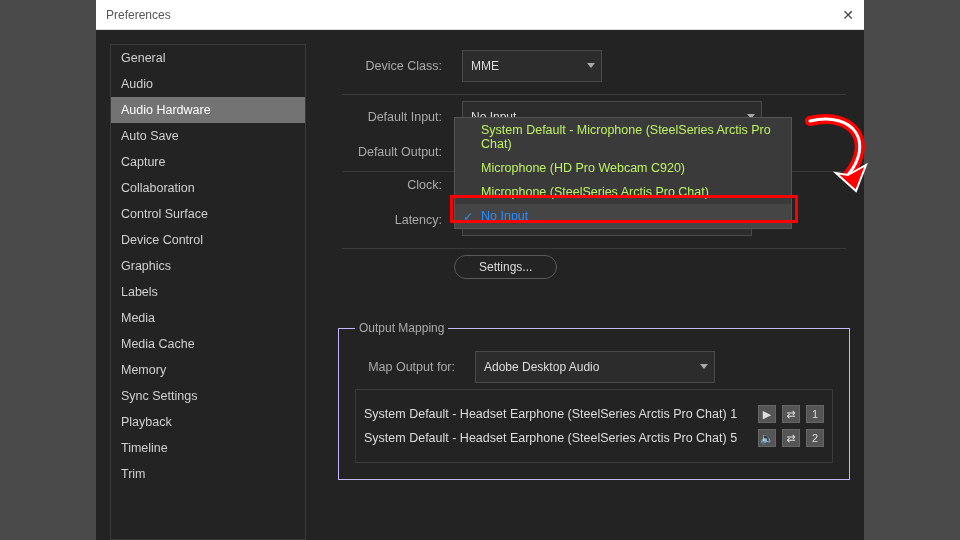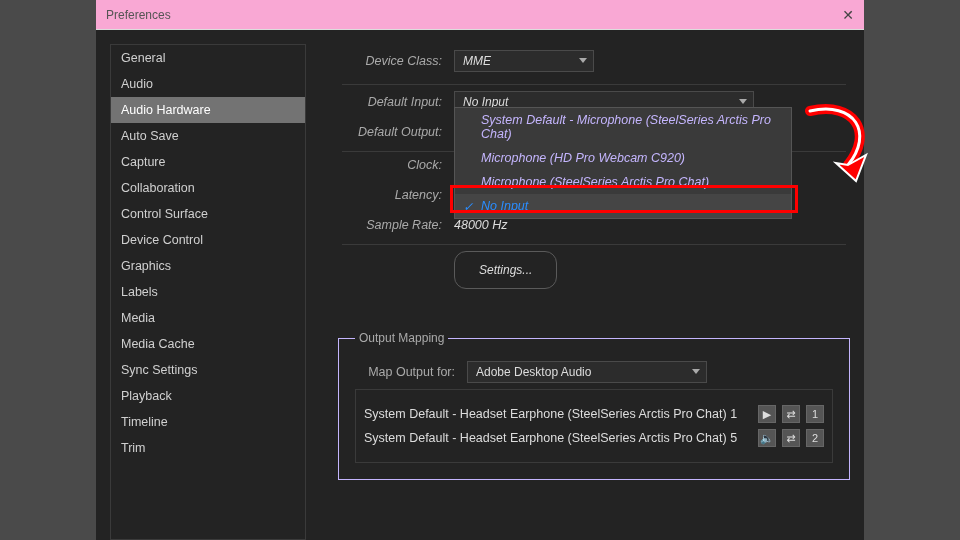--- a/index.html
+++ b/index.html
@@ -17,21 +17,21 @@
     top: 0;
     left: 96px;
     right: 96px;
     bottom: 0;
     background: #232323;
     display: flex;
     flex-direction: column;
   }
   .titlebar {
     height: 30px;
-    background: #f9a8d4;
+    background: #ffffff;
     color: #555;
     display: flex;
     align-items: center;
     padding: 0 10px;
     font-size: 12px;
     border-bottom: 1px solid #ddd;
     justify-content: space-between;
   }
   .close-x {
     font-size: 14px;
@@ -79,47 +79,48 @@
     position: relative;
   }
   .row.border-top { border-top: 1px solid #3a3a3a; margin-top:6px; }
   .label {
     width: 100px;
     text-align: right;
     color: #aaa;
     font-size: 12.5px;
   }
   .select {
-    height: 22px;
+    height: 32px;
     background: #2c2c2c;
     border: 1px solid #4a4a4a;
     color: #ddd;
     display: flex;
     align-items: center;
     padding: 0 8px;
     position: relative;
+    margin-left: 8px;
   }
   .select-wide { width: 300px; }
   .select-med  { width: 240px; }
   .select-sm1  { width: 140px; }
   .select-sm2  { width: 290px; }
   .chev {
     position: absolute;
     right: 6px;
     top: 50%;
     transform: translateY(-60%);
     width: 0; height: 0;
     border-left: 4px solid transparent;
     border-right: 4px solid transparent;
     border-top: 5px solid #aaa;
   }
   .static-value { color: #ddd; font-size:12.5px;}
   .unit { color:#aaa; font-size:12.5px;}
   .btn {
-    height: 38px;
+    height: 24px;
     border: 1px solid #5a5a5a;
     border-radius: 12px;
     background: #232323;
     color: #ddd;
     padding: 0 24px;
     display: inline-flex;
     align-items: center;
     justify-content: center;
     font-size: 12px;
     cursor: pointer;
@@ -142,21 +143,21 @@
     left: 112px;
     top: 0px;
     width: 338px;
     background: #3a3a3a;
     border: 1px solid #555;
     z-index: 5;
   }
   .dd-item {
     padding: 5px 10px 5px 26px;
     font-size:12.5px;
-    color:#c4b5fd;
+    color:#bef264;
     position:relative;
     cursor: pointer;
   }
   .dd-item[data-selected="true"]{
     color:#2a8dff;
     background:#454545;
   }
   .dd-item[data-selected="true"]::before{
     content:"✓";
     position:absolute;
@@ -176,21 +177,21 @@
   
   .arrow-anno {
     position:absolute;
     left: 458px;
     top: 2px;
     width: 80px;
     height: 85px;
     z-index:7;
     pointer-events:none;
   }
-  .noborder { border:none; padding: 0 4px 16px; font-style: italic;}
+  .noborder { border:none; padding: 0 4px 16px;}
 </style>
 </head>
 <body>
 
 <div class="window">
   <div class="titlebar">
     <span>Preferences</span>
     <span class="close-x">✕</span>
   </div>
   <div class="body">
@@ -200,20 +201,21 @@
         <div class="sidebar-item" data-selected="true">Audio Hardware</div>
         <div class="sidebar-item">Auto Save</div>
         <div class="sidebar-item">Capture</div>
         <div class="sidebar-item">Collaboration</div>
         <div class="sidebar-item">Control Surface</div>
         <div class="sidebar-item">Device Control</div>
         <div class="sidebar-item">Graphics</div>
         <div class="sidebar-item">Labels</div>
         <div class="sidebar-item">Media</div>
         <div class="sidebar-item">Media Cache</div>
+        <div class="sidebar-item">Memory</div>
         <div class="sidebar-item">Sync Settings</div>
         <div class="sidebar-item">Playback</div>
         <div class="sidebar-item">Timeline</div>
         <div class="sidebar-item">Trim</div>
       </div>
 
     <div class="main">
 
       <fieldset class="noborder">
         <div class="row">
@@ -255,24 +257,20 @@
 
         <div class="row">
           <div class="label">Latency:</div>
           <div class="select select-sm2">
             <span>200</span>
             <span class="chev"></span>
           </div>
           <span class="unit">ms</span>
         </div>
 
-        <div class="row">
-          <div class="label">Sample Rate:</div>
-          <span class="static-value">48000 Hz</span>
-        </div>
 
         <div class="row border-top" style="justify-content:flex-start; padding-left:112px;">
           <div class="btn">Settings...</div>
         </div>
       </fieldset>
 
       <fieldset>
         <legend>Output Mapping</legend>
         <div class="row">
           <div class="label">Map Output for:</div>

